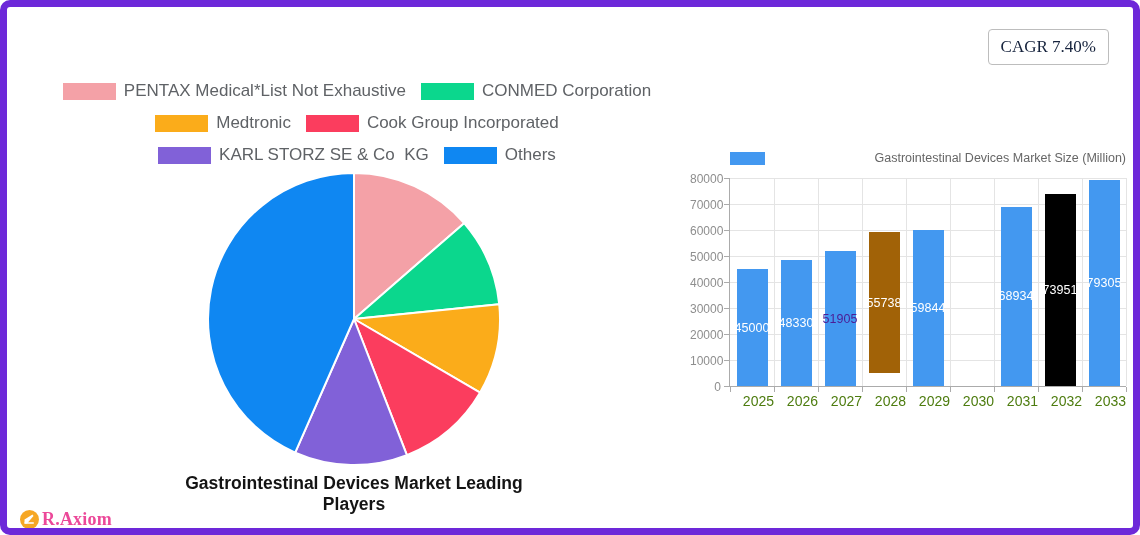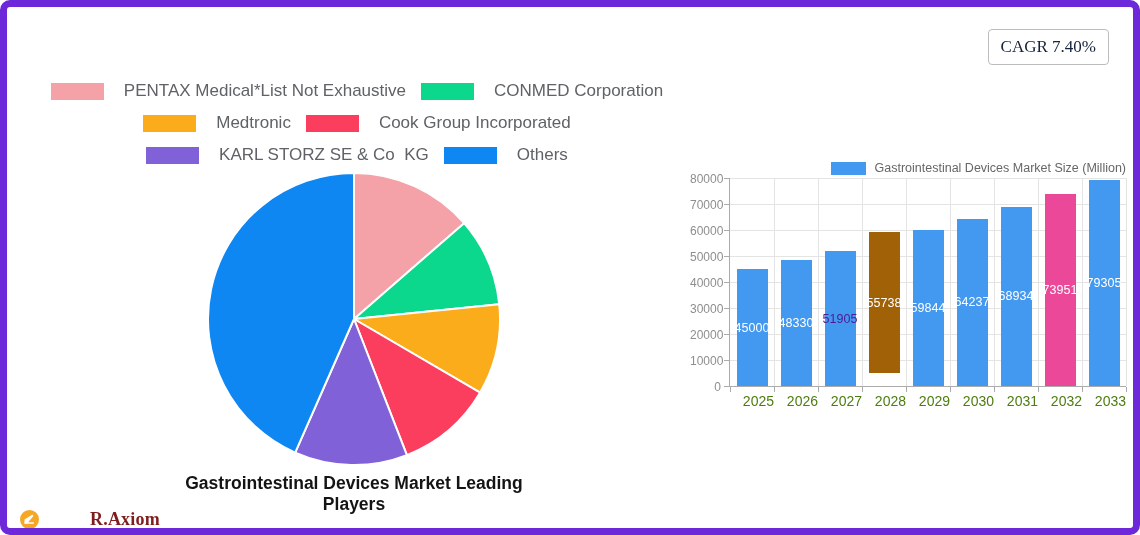--- a/index.html
+++ b/index.html
@@ -14,56 +14,56 @@
     position:absolute; top:22px; right:24px;
     border:1px solid #bdbdbd; border-radius:4px; padding:7px 12px;
     font-family:"Liberation Serif", serif; font-size:17px; color:#15223c;
     background:#fff;
   }
 
   
   .pie-legend { position:absolute; left:40px; top:74px; width:620px;
     display:flex; flex-direction:column; align-items:center; gap:12px; }
   .legend-row { display:flex; justify-content:center; align-items:center; gap:15px; }
-  .legend-item { display:flex; align-items:center; gap:20px; cursor:default; }
+  .legend-item { display:flex; align-items:center; gap:8px; cursor:default; }
   .legend-swatch { width:53px; height:17px; display:inline-block; flex:0 0 auto; }
   .legend-label { font-size:17px; color:#5f6266; white-space:pre; }
 
   
   #pie-svg { position:absolute; left:197px; top:162px; }
   .pie-title {
     position:absolute; left:147px; top:466px; width:400px; text-align:center;
     font-family:Liberation Sans, sans-serif; font-weight:600; font-size:17.5px; color:#141414;
   }
 
   
   .bar-chart { position:absolute; left:683px; top:144px; width:452px; height:266px; }
-  .bar-legend { position:absolute; left:40px; top:10px; width:396px;
-    display:flex; justify-content:flex-end; align-items:center; gap:9px; }
+  .bar-legend { position:absolute; left:40px; top:0; width:396px;
+    display:flex; justify-content:space-between; align-items:center; gap:9px; }
   .bar-legend-swatch { width:35px; height:13px; flex:0 0 auto; }
   .bar-legend-label { font-size:12.5px; color:#666; white-space:nowrap; }
   .plot { position:absolute; left:40px; top:27px; width:396px; height:208px; }
   .gridline-h { position:absolute; left:0; width:396px; height:1px; background:#e4e4e4; }
   .gridline-v { position:absolute; top:0; height:208px; width:1px; background:#e4e4e4; }
   .axis-y { position:absolute; left:39px; top:27px; width:1px; height:209px; background:#ababab; }
   .axis-x { position:absolute; left:39px; top:235px; width:397px; height:1px; background:#ababab; }
   .bar { position:absolute; }
   .bar-value { position:absolute; left:50%; top:50%; transform:translate(-50%,-50%);
     color:#ffffff; font-size:12.5px; white-space:nowrap; }
   .ytick-label { position:absolute; left:0; width:31px; text-align:right;
     font-size:12px; color:#8e8e8e; }
   .ytick-mark { position:absolute; left:34px; width:5px; height:1px; background:#ababab; }
   .xtick-label { position:absolute; top:242px; width:44px; text-align:right;
     font-size:14px; color:#4d7c0f; }
   .xtick-mark { position:absolute; top:236px; height:5px; width:1px; background:#ababab; }
 
   
   .logo { position:absolute; left:13px; top:502px; display:flex; align-items:center; gap:3px; }
   .logo-text { font-family:"Liberation Serif", serif; font-weight:700; font-size:18px;
-    color:#7f1d1d; letter-spacing:.2px;margin-left:48px; }
+    color:#ec4899; letter-spacing:.2px; }
 </style>
 </head>
 <body>
 
 <div class="canvas">
 
   <div class="cagr-badge">CAGR 7.40%</div>
 
   <div class="pie-legend" id="pie-legend">
       <div class="legend-row">
@@ -142,27 +142,24 @@
         </div>
         <div class="bar" style="left: 94.5px; width: 31px; top: 73.047px; height: 134.953px; background: rgb(67, 152, 240);">
           <span class="bar-value" style="color: #4c1d95;">51905</span>
         </div>
         <div class="bar" style="left: 138.5px; width: 31px; top: 54px; height: 141px; background: #a16207;">
           <span class="bar-value" style="color: rgb(255, 255, 255);">55738</span>
         </div>
         <div class="bar" style="left: 182.5px; width: 31px; top: 52.4056px; height: 155.594px; background: rgb(67, 152, 240);">
           <span class="bar-value" style="color: rgb(255, 255, 255);">59844</span>
         </div>
-        <div class="bar" style="left: 226.5px; width: 31px; top: 40.9838px; height: 167.016px; background: rgb(67, 152, 240);">
-          <span class="bar-value" style="color: rgb(255, 255, 255);">64237</span>
-        </div>
         <div class="bar" style="left: 270.5px; width: 31px; top: 28.7716px; height: 179.228px; background: rgb(67, 152, 240);">
           <span class="bar-value" style="color: rgb(255, 255, 255);">68934</span>
         </div>
-        <div class="bar" style="left: 314.5px; width: 31px; top: 15.7274px; height: 192.273px; background: #ec4899;">
+        <div class="bar" style="left: 314.5px; width: 31px; top: 15.7274px; height: 192.273px; background: #000000;">
           <span class="bar-value" style="color: rgb(255, 255, 255);">73951</span>
         </div>
         <div class="bar" style="left: 358.5px; width: 31px; top: 1.807px; height: 206.193px; background: rgb(67, 152, 240);">
           <span class="bar-value" style="color: rgb(255, 255, 255);">79305</span>
         </div>
       </div>
     <div id="bar-axes">
         <div class="ytick-label" style="top: 228.5px;">0</div>
         <div class="ytick-mark" style="top: 234.5px;"></div>
         <div class="ytick-label" style="top: 202.5px;">10000</div>

